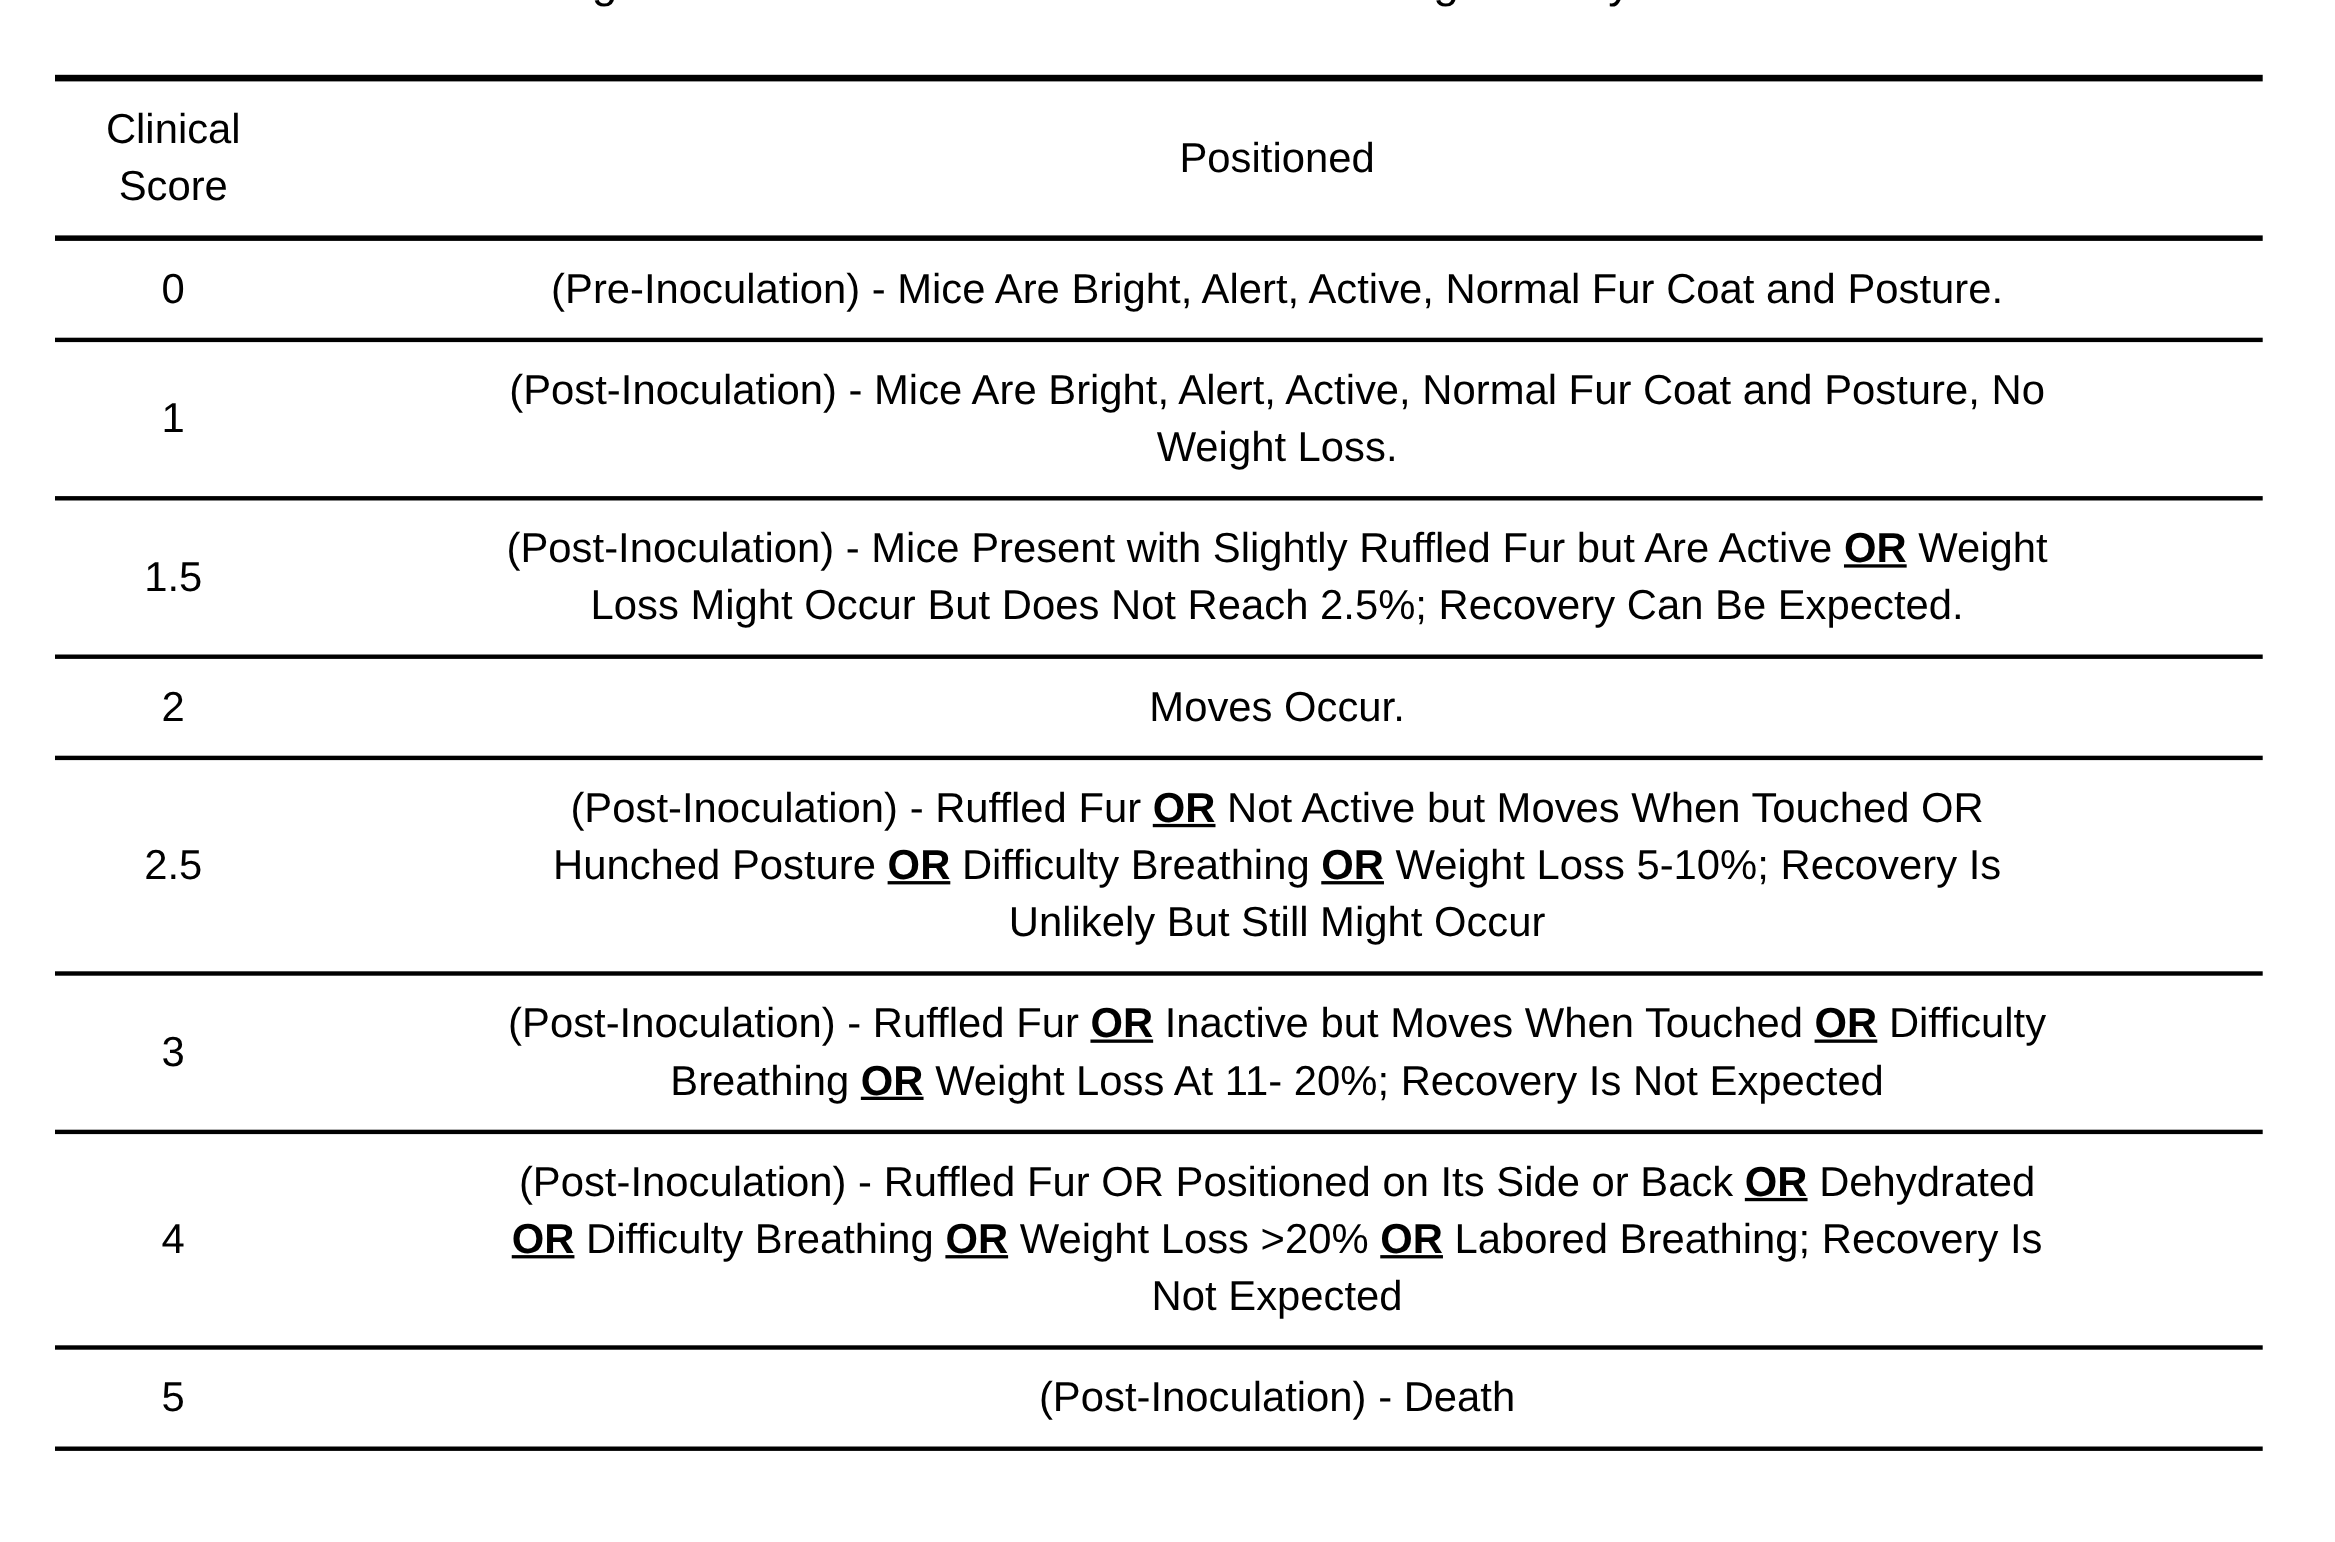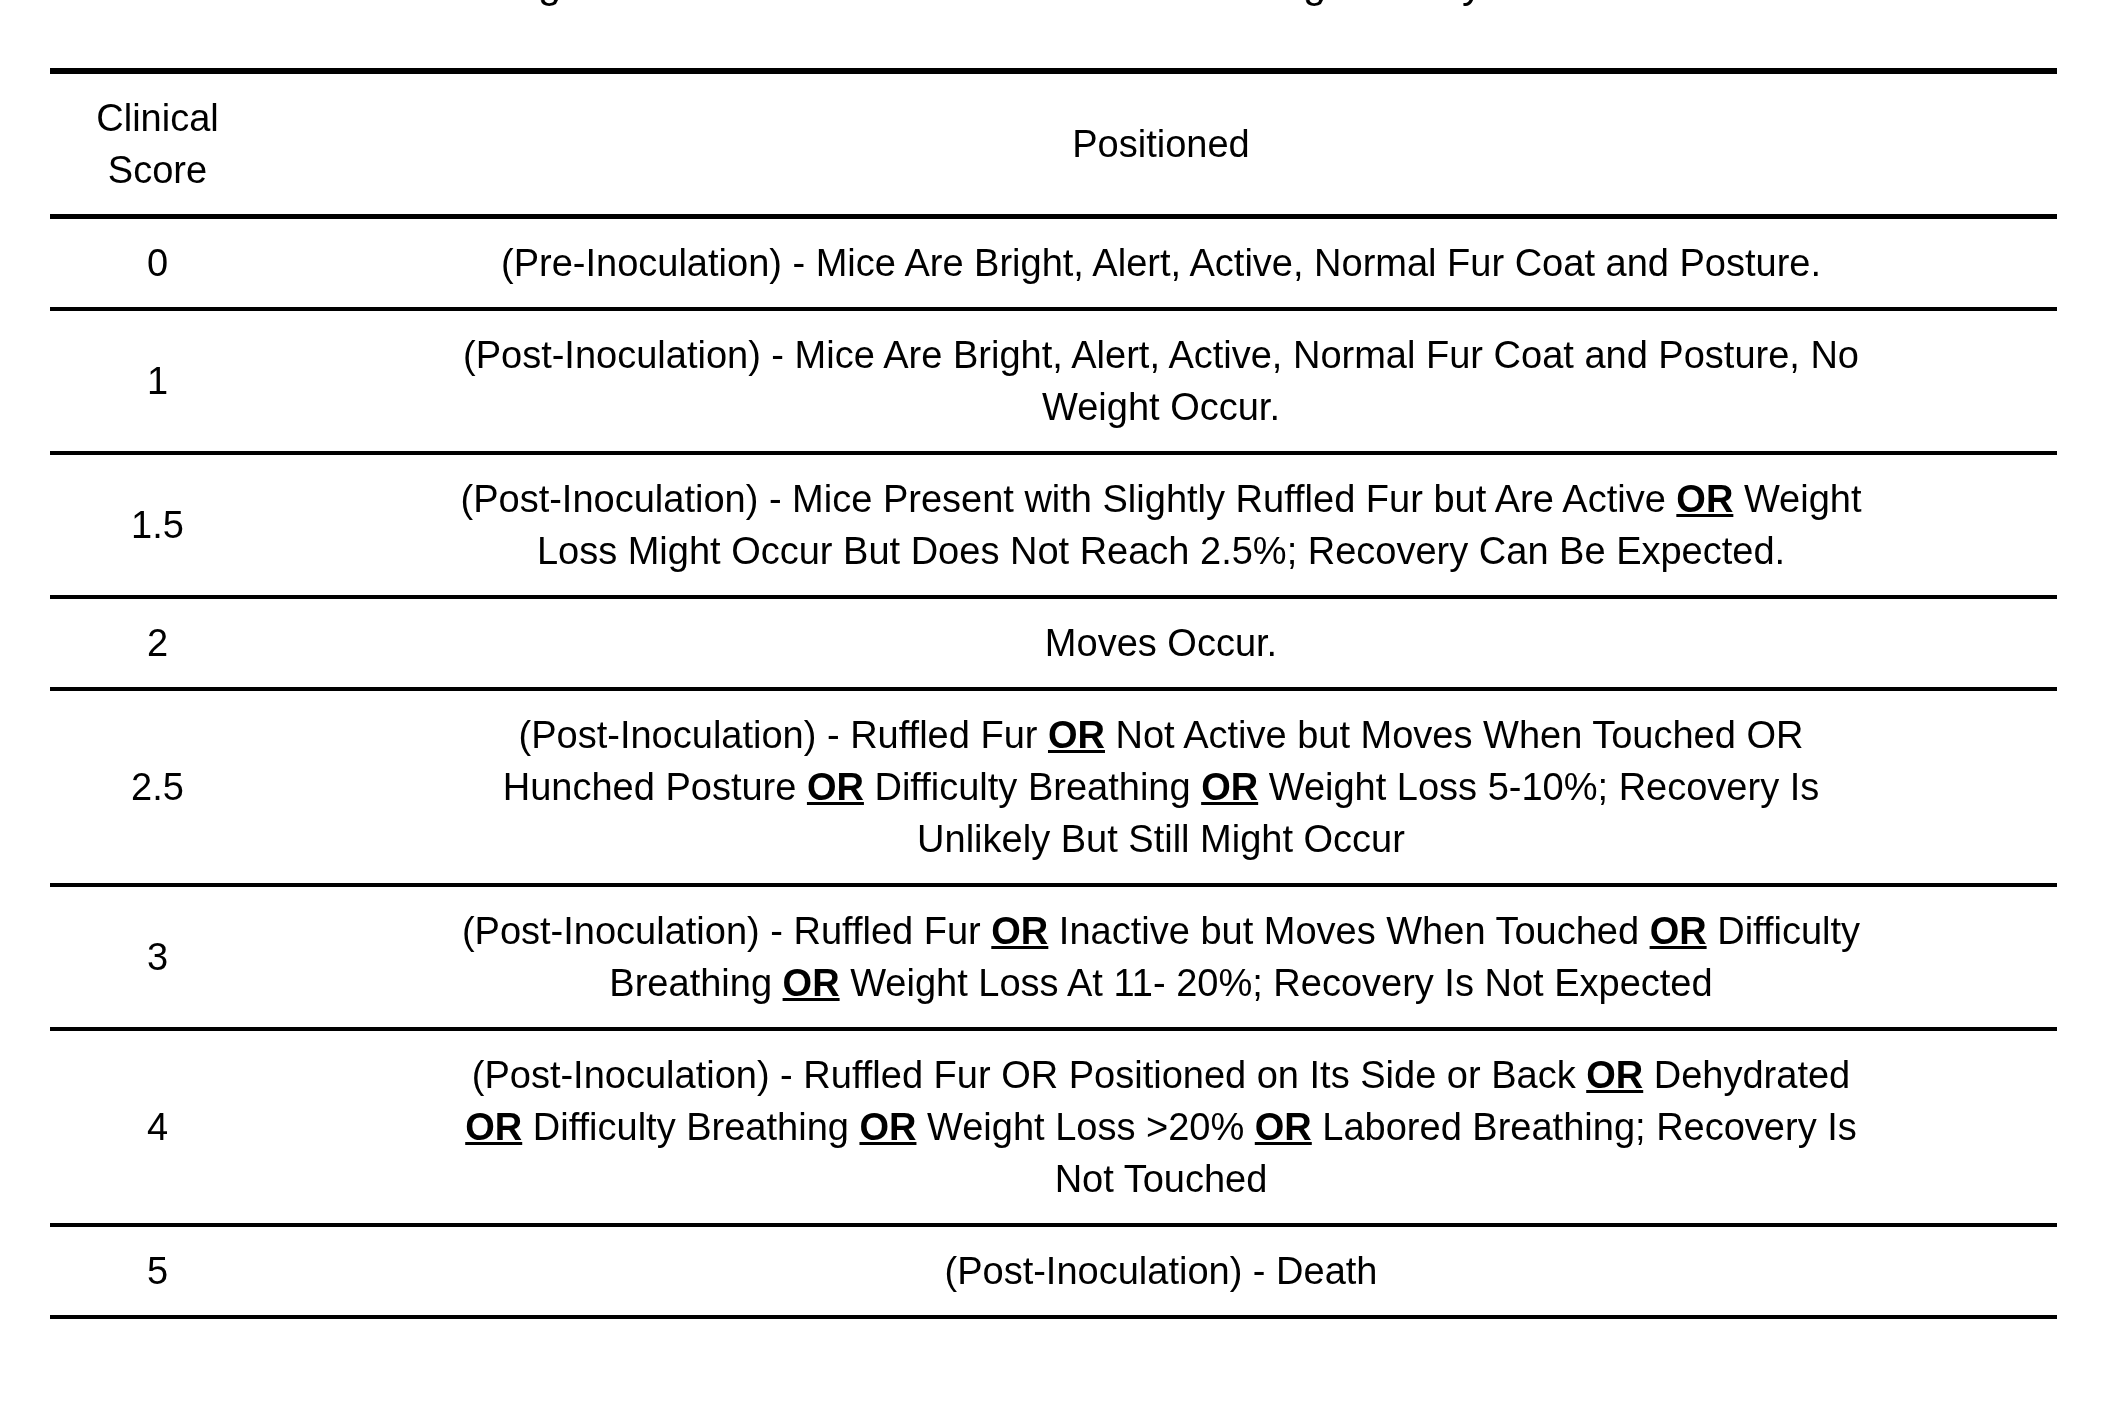--- a/index.html
+++ b/index.html
@@ -101,21 +101,21 @@
         <div class="row">
           <div class="score-col">0</div>
           <div class="desc-col">
             <div class="line"><span>(Pre-Inoculation) - Mice Are Bright, Alert, Active, Normal Fur Coat and Posture.</span></div>
           </div>
         </div>
         <div class="row">
           <div class="score-col">1</div>
           <div class="desc-col">
             <div class="line"><span>(Post-Inoculation) - Mice Are Bright, Alert, Active, Normal Fur Coat and Posture, No</span></div>
-            <div class="line"><span>Weight Occur.</span></div>
+            <div class="line"><span>Weight Loss.</span></div>
           </div>
         </div>
         <div class="row">
           <div class="score-col">1.5</div>
           <div class="desc-col">
             <div class="line"><span>(Post-Inoculation) - Mice Present with Slightly Ruffled Fur but Are Active </span><span class="b">OR</span><span> Weight</span></div>
             <div class="line"><span>Loss Might Occur But Does Not Reach 2.5%; Recovery Can Be Expected.</span></div>
           </div>
         </div>
         <div class="row">
@@ -137,21 +137,21 @@
           <div class="desc-col">
             <div class="line"><span>(Post-Inoculation) - Ruffled Fur </span><span class="b">OR</span><span> Inactive but Moves When Touched </span><span class="b">OR</span><span> Difficulty</span></div>
             <div class="line"><span>Breathing </span><span class="b">OR</span><span> Weight Loss At 11- 20%; Recovery Is Not Expected</span></div>
           </div>
         </div>
         <div class="row">
           <div class="score-col">4</div>
           <div class="desc-col">
             <div class="line"><span>(Post-Inoculation) - Ruffled Fur OR Positioned on Its Side or Back </span><span class="b">OR</span><span> Dehydrated</span></div>
             <div class="line"><span class="b">OR</span><span> Difficulty Breathing </span><span class="b">OR</span><span> Weight Loss &gt;20% </span><span class="b">OR</span><span> Labored Breathing; Recovery Is</span></div>
-            <div class="line"><span>Not Touched</span></div>
+            <div class="line"><span>Not Expected</span></div>
           </div>
         </div>
         <div class="row">
           <div class="score-col">5</div>
           <div class="desc-col">
             <div class="line"><span>(Post-Inoculation) - Death</span></div>
           </div>
         </div>
       </div>
   </div>

